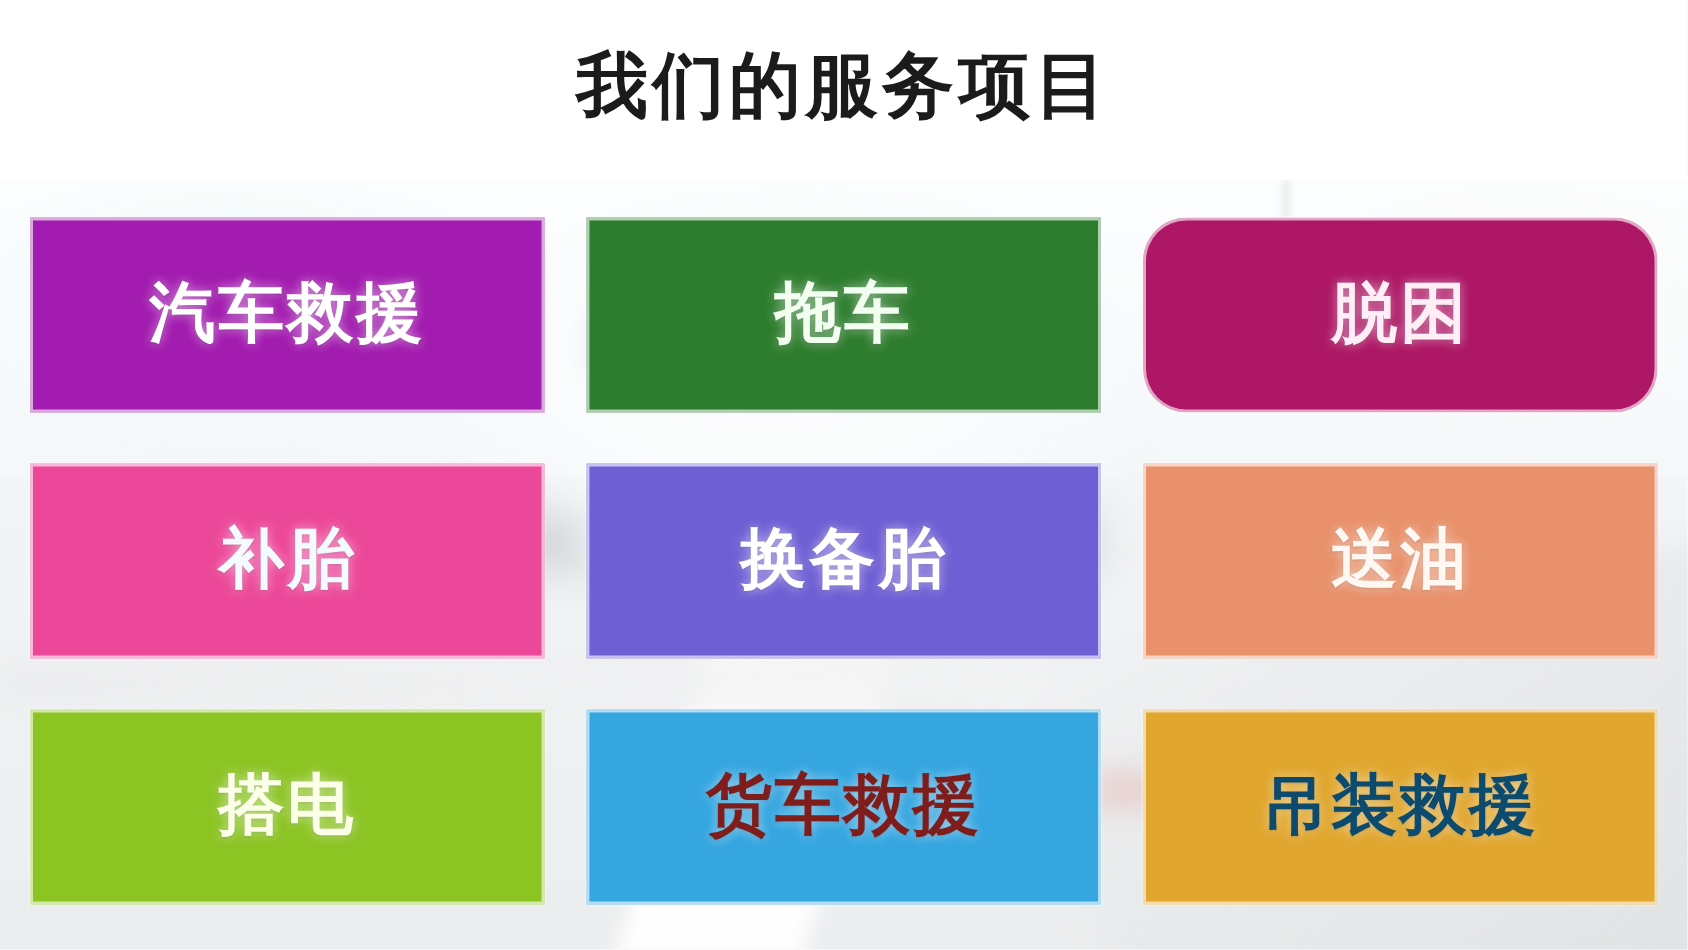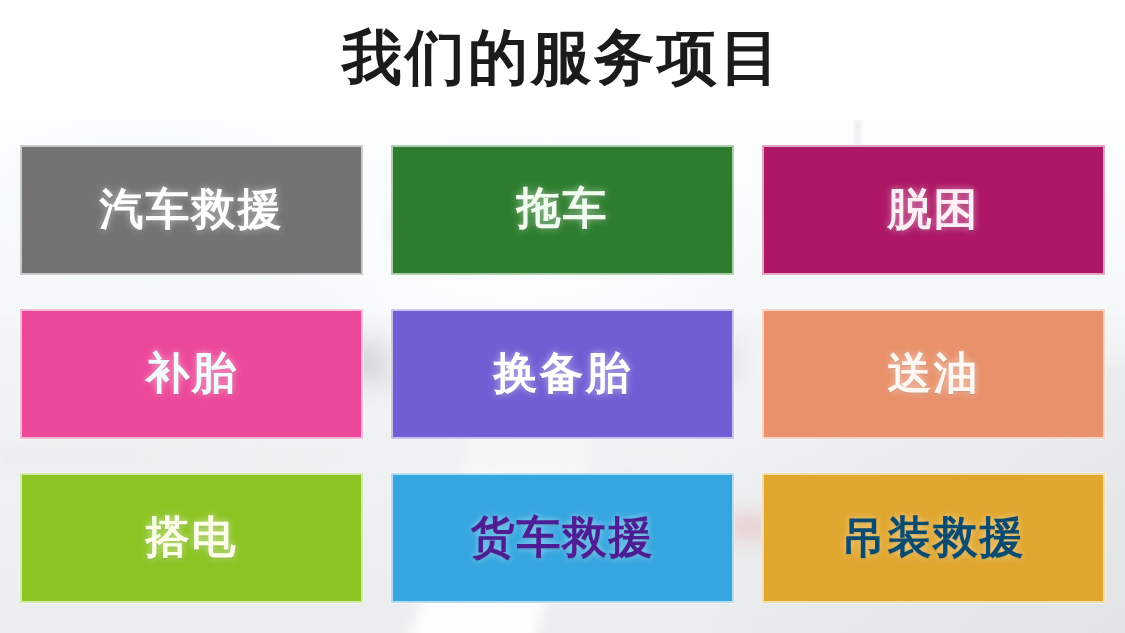--- a/index.html
+++ b/index.html
@@ -132,21 +132,21 @@
   
   #title-band {
     position: absolute;
     left: 0; top: 0; width: 100%; height: 120px;
     background: #ffffff;
     display: flex;
     align-items: center;
     justify-content: center;
   }
   #page-title {
-    font-size: 60px;
+    font-size: 48px;
     font-weight: 700;
     color: #1b1b1b;
     letter-spacing: 3px;
     line-height: 1;
     white-space: nowrap;
     margin: 0;
     padding-bottom: 4px;
   }
 
   
@@ -203,42 +203,42 @@
     <div class="bd-taillight"></div>
     <div class="bd-post"></div>
     <div class="bd-veil"></div>
   </div>
 
   <div id="title-band">
     <h1 id="page-title">我们的服务项目</h1>
   </div>
 
   <div id="tile-grid">
-      <div class="tile" style="background: #737373;">
+      <div class="tile" style="background: #a21caf;">
         <span class="tile-label" style="color: rgb(255, 255, 255);">汽车救援</span>
       </div>
       <div class="tile" style="background: rgb(46, 125, 46);">
         <span class="tile-label" style="color: rgb(242, 255, 240); font-family: Liberation Serif, serif;">拖车</span>
       </div>
-      <div class="tile" style="background: rgb(173, 23, 101);">
+      <div class="tile" style="background: rgb(173, 23, 101); border-radius: 29px;">
         <span class="tile-label" style="color: rgb(255, 238, 246);">脱困</span>
       </div>
       <div class="tile" style="background: #ec4899;">
         <span class="tile-label" style="color: rgb(244, 251, 255);">补胎</span>
       </div>
       <div class="tile" style="background: rgb(110, 95, 212); text-align: center;">
         <span class="tile-label" style="color: rgb(255, 255, 255);">换备胎</span>
       </div>
       <div class="tile" style="background: rgb(232, 145, 107);">
         <span class="tile-label" style="color: rgb(255, 247, 241);">送油</span>
       </div>
       <div class="tile" style="background: rgb(140, 196, 36);">
         <span class="tile-label" style="color: rgb(251, 255, 232);">搭电</span>
       </div>
       <div class="tile" style="background: rgb(53, 166, 224);">
-        <span class="tile-label" style="color: #4c1d95; text-align: center;">货车救援</span>
+        <span class="tile-label" style="color: #7f1d1d; text-align: center;">货车救援</span>
       </div>
       <div class="tile" style="background: rgb(224, 166, 46);">
         <span class="tile-label" style="color: #0c4a6e;">吊装救援</span>
       </div>
     </div>
 
 </div>
 
 </body></html>

